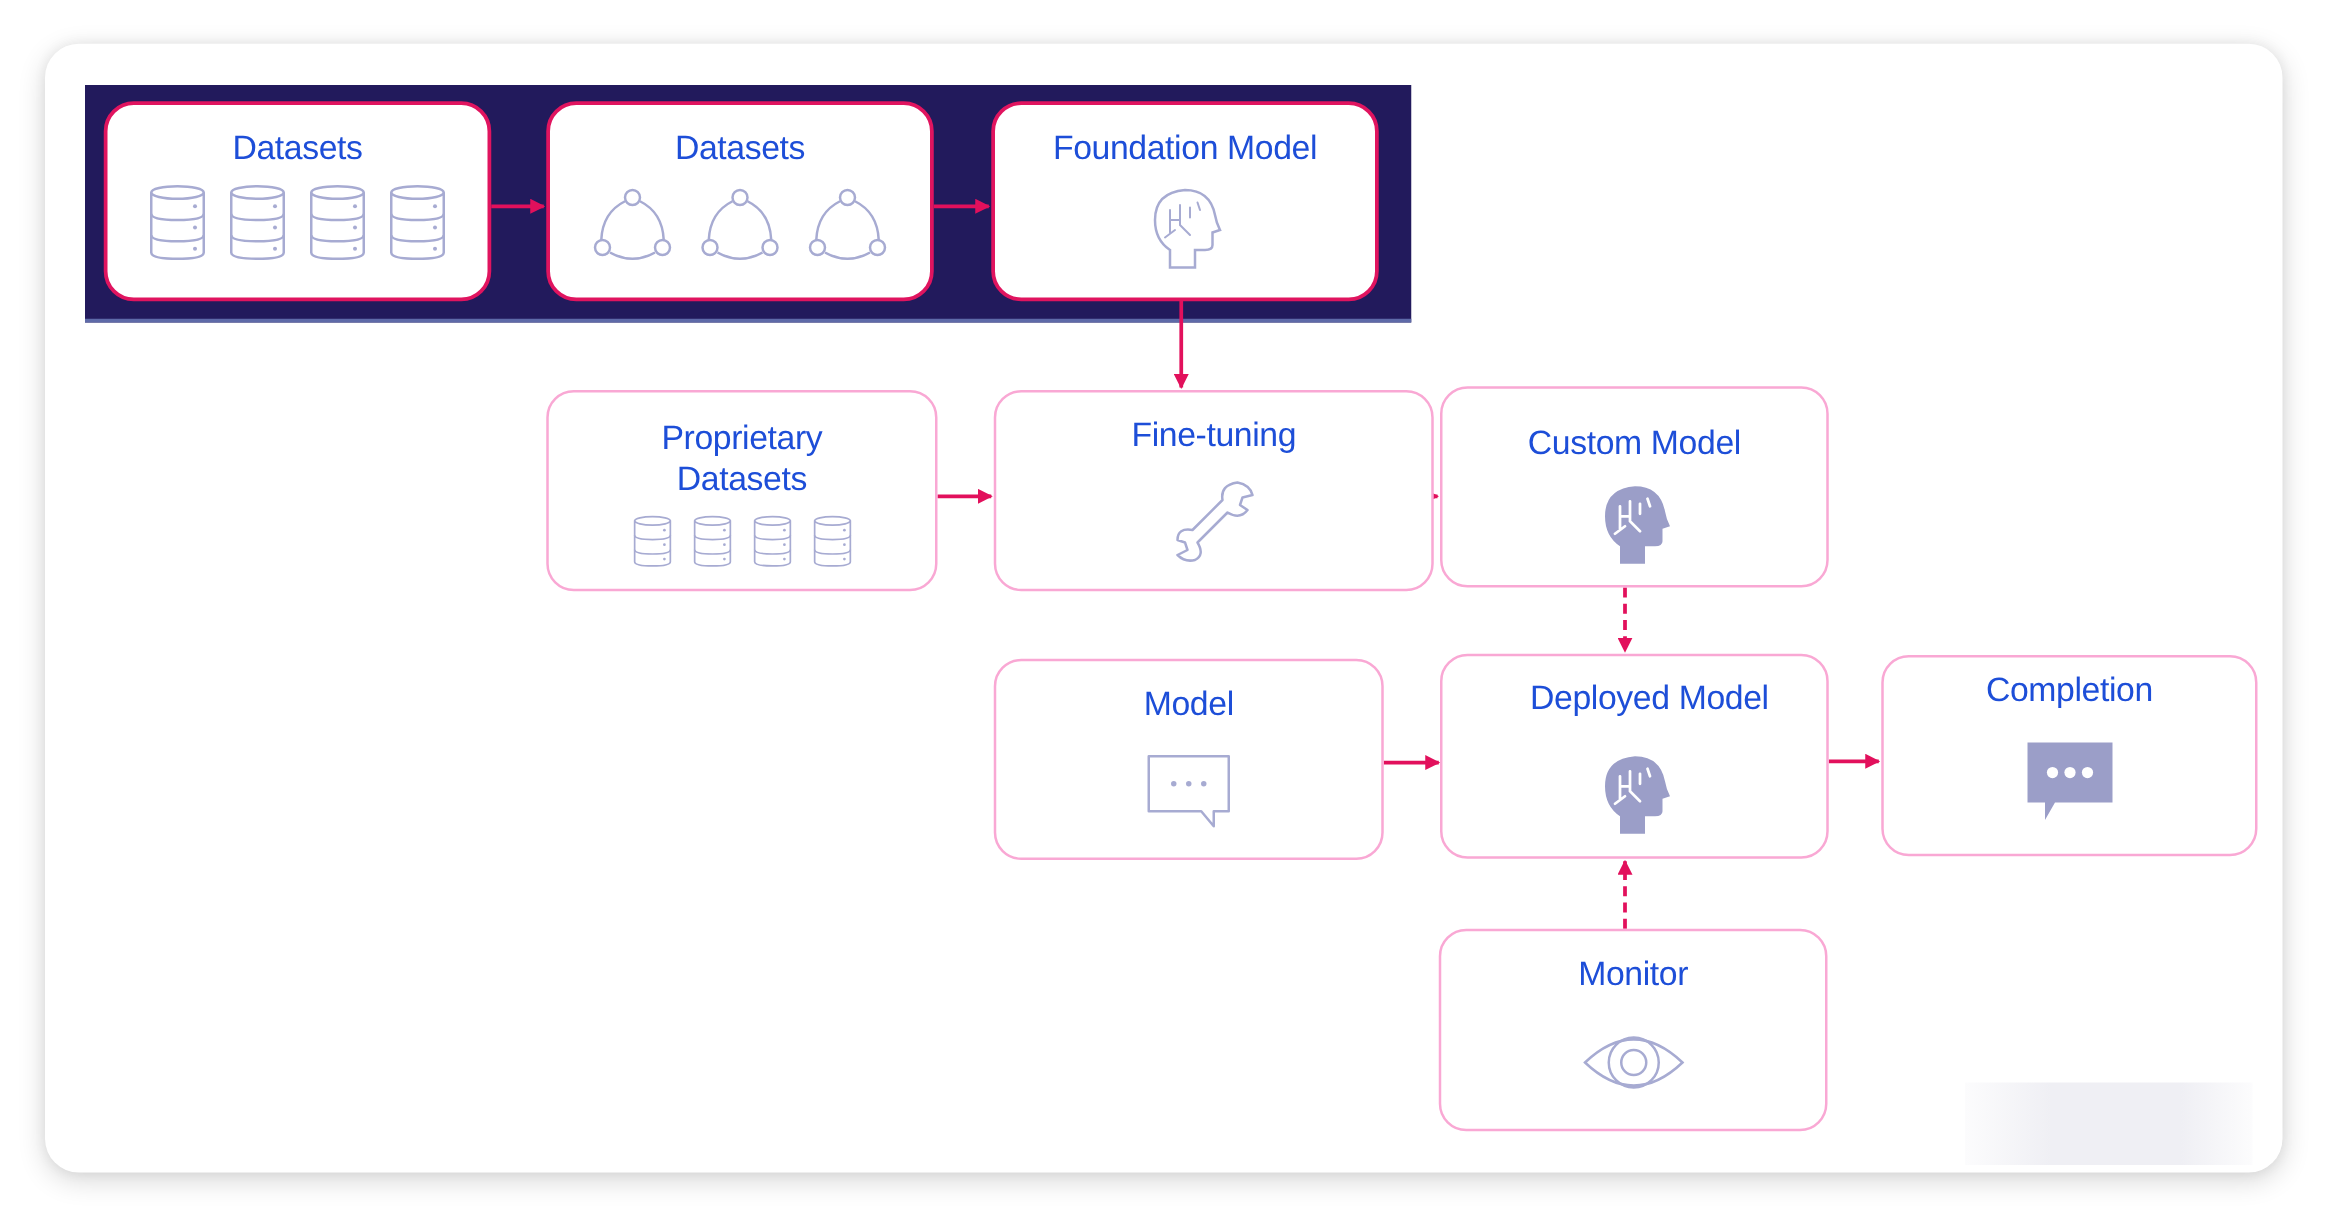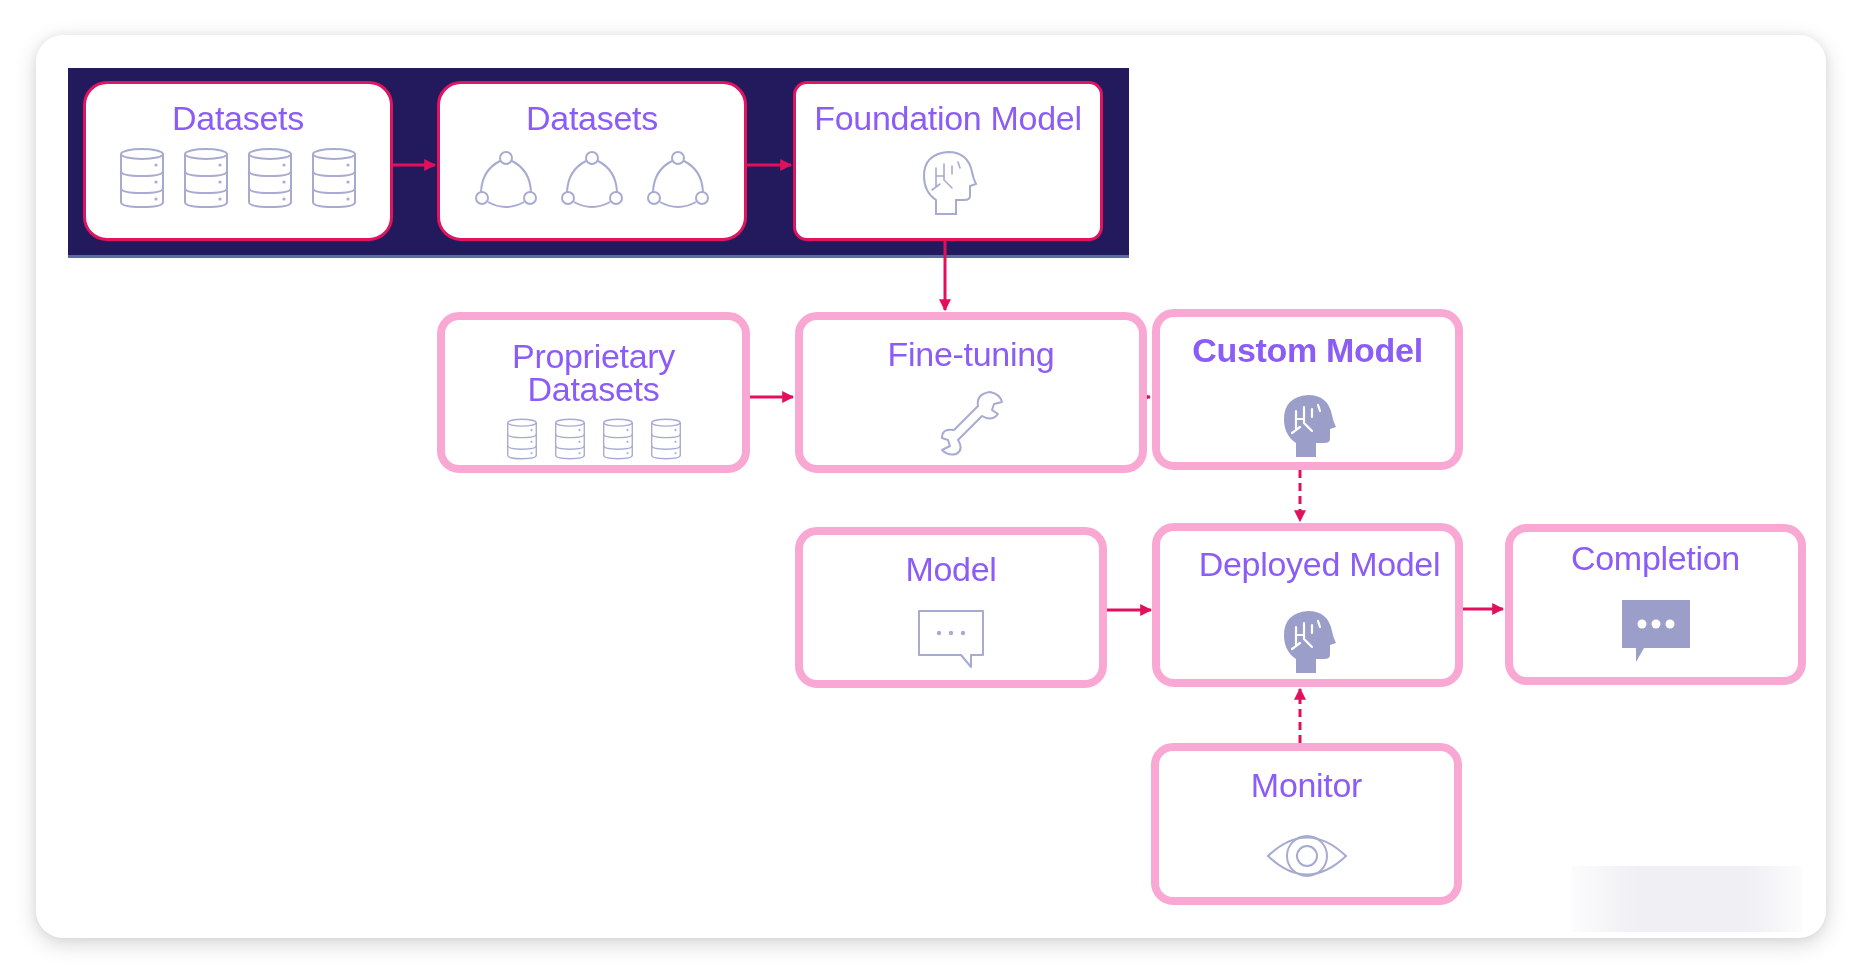--- a/index.html
+++ b/index.html
@@ -4,23 +4,23 @@
 <style>
   html, body { margin:0; padding:0; background:#ffffff; }
   body { width:1862px; height:974px; position:relative; overflow:hidden;
          font-family:"Liberation Sans", "DejaVu Sans", sans-serif; }
   .card { position:absolute; left:36px; top:35px; width:1790px; height:903px;
           background:#ffffff; border-radius:27px;
           box-shadow: 0 6px 22px rgba(0,0,0,0.16), 0 0 10px rgba(0,0,0,0.06); }
   .band { position:absolute; left:68px; top:68px; width:1061px; height:187px;
           background:#221a5c; border-bottom:3px solid #5e6aa8; }
   .node { position:absolute; box-sizing:border-box; background:#ffffff;
-          border:8px solid #f9a8d4; border-radius:22px; text-align:center; }
+          border:2px solid #f9a8d4; border-radius:22px; text-align:center; }
   .node.dark { border:3px solid #e0145f; border-radius:24px; }
-  .node .title { color:#8b5cf6; font-size:34px; line-height:32px; margin-top:18px;
+  .node .title { color:#1d4ed8; font-size:27px; line-height:32px; margin-top:18px;
                  letter-spacing:-0.3px; }
   .node .icons { position:absolute; left:0; right:0; display:flex; justify-content:center; gap:8px; }
   .fade { position:absolute; left:1572px; top:866px; width:230px; height:66px;
           background:linear-gradient(90deg, rgba(240,240,245,0.2), #efeff4 30%, #efeff4 75%, rgba(245,245,248,0.3)); }
   svg.lines { position:absolute; left:0; top:0; }
 </style>
 </head>
 <body>
 
 <svg width="0" height="0" style="position:absolute">
@@ -107,21 +107,21 @@
       </svg>
     <svg width="64" height="60">
         <use href="#sym-cycle"></use>
       </svg>
     <svg width="64" height="60">
         <use href="#sym-cycle"></use>
       </svg>
   </div>
 </div>
 
-<div class="node dark" style="left:793px;top:81px;width:310px;height:160px;border-radius:14px;">
+<div class="node dark" style="left:793px;top:81px;width:310px;height:160px;">
   <div class="title">Foundation Model</div>
   <div class="icons" style="top:62px;">
     <svg width="60" height="70" viewBox="0 0 60 70">
       <path d="M18 68 V54 Q6 46 6 30 Q6 8 30 6 Q50 6 54 26 Q55 32 58 38 L52 40 V50 Q52 54 46 54 H38 V68 Z" fill="none" stroke="#a7abd2" stroke-width="2"></path>
       <g fill="none" stroke="#a7abd2" stroke-width="1.6" stroke-linecap="round">
         <path d="M18 22 L18 40 M18 30 L26 30 M26 18 L26 34 L34 42 M34 20 L34 28 M40 16 L42 22 M14 44 L22 38"></path>
       </g>
     </svg>
   </div>
 </div>
@@ -152,21 +152,21 @@
   <div class="icons" style="top:68px;">
     <svg width="70" height="70" viewBox="0 0 70 70">
       <g fill="none" stroke="#a7abd2" stroke-width="2" stroke-linejoin="round">
         <path d="M54 4 Q64 6 66 14 L58 16 L56 22 L62 26 Q56 34 46 28 L22 52 Q28 62 20 66 Q12 68 6 62 L14 58 L12 52 L6 50 Q6 40 18 42 L42 18 Q40 6 54 4 Z"></path>
       </g>
     </svg>
   </div>
 </div>
 
 <div class="node" style="left:1152px;top:309px;width:311px;height:161px;">
-  <div class="title" style="margin-top:17px;font-weight:bold;">Custom Model</div>
+  <div class="title" style="margin-top:27px;">Custom Model</div>
   <div class="icons" style="top:72px;">
     <svg width="60" height="70" viewBox="0 0 60 70">
       <use href="#sym-head" fill="#9b9ec8"></use>
       <use href="#sym-circuit"></use>
     </svg>
   </div>
 </div>
 
 <div class="node" style="left:795px;top:527px;width:312px;height:161px;">
   <div class="title">Model</div>

